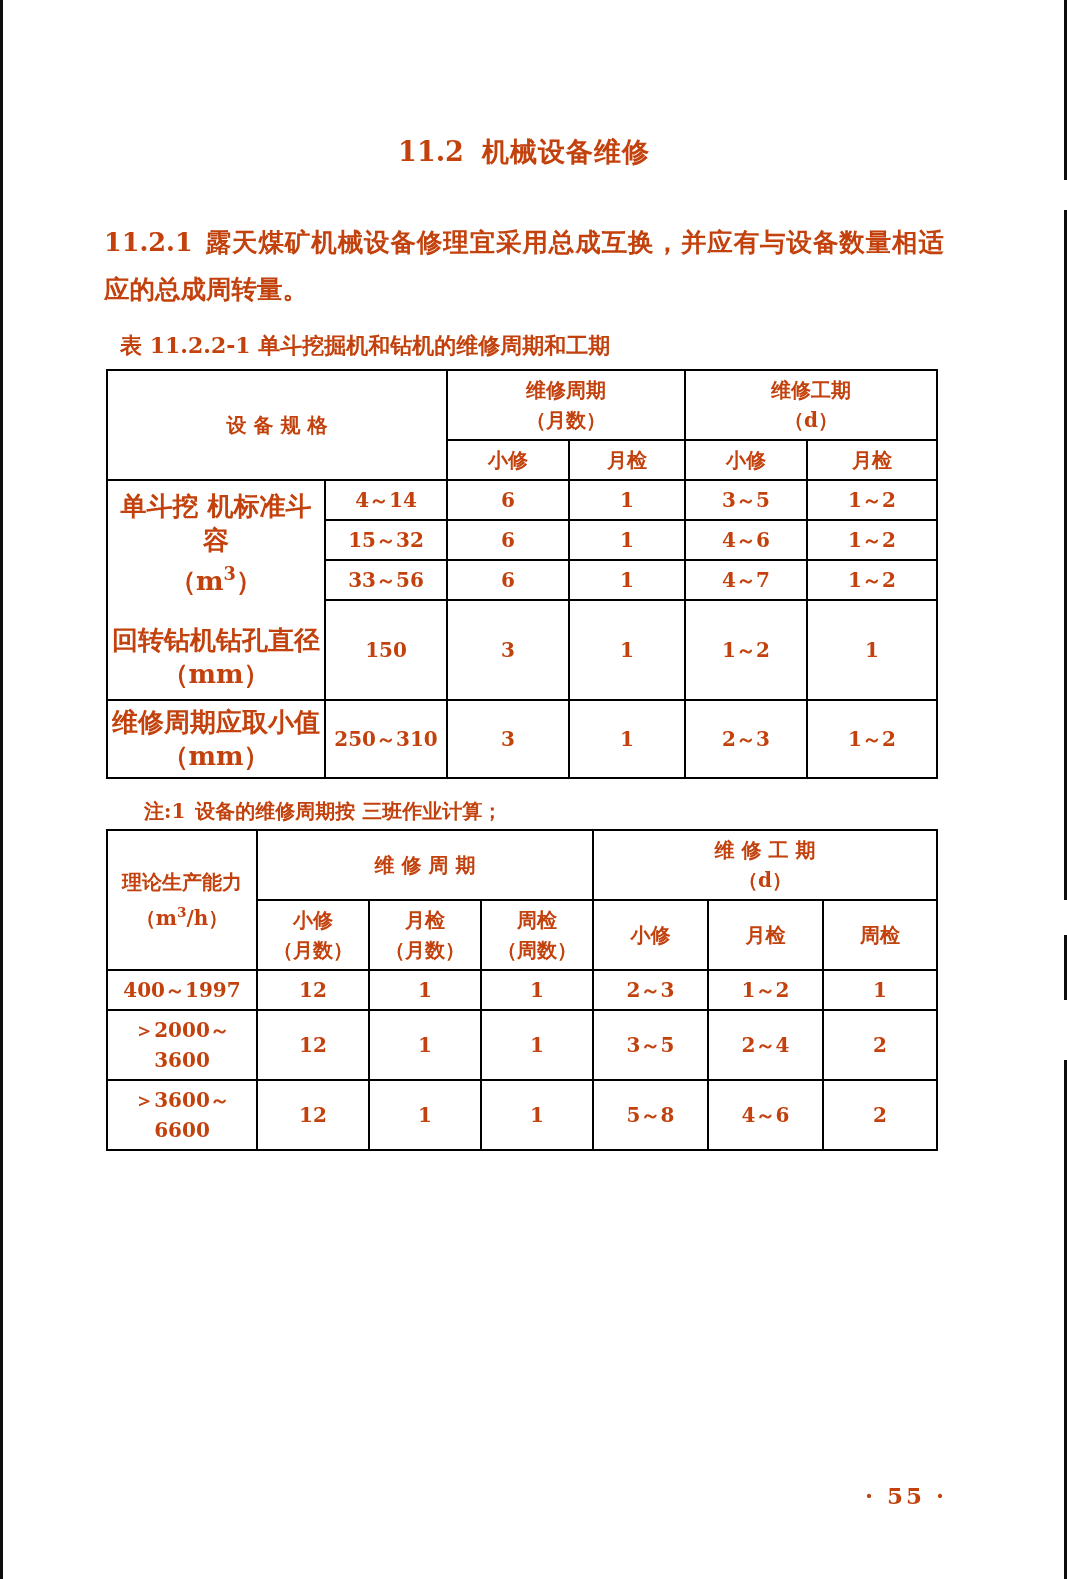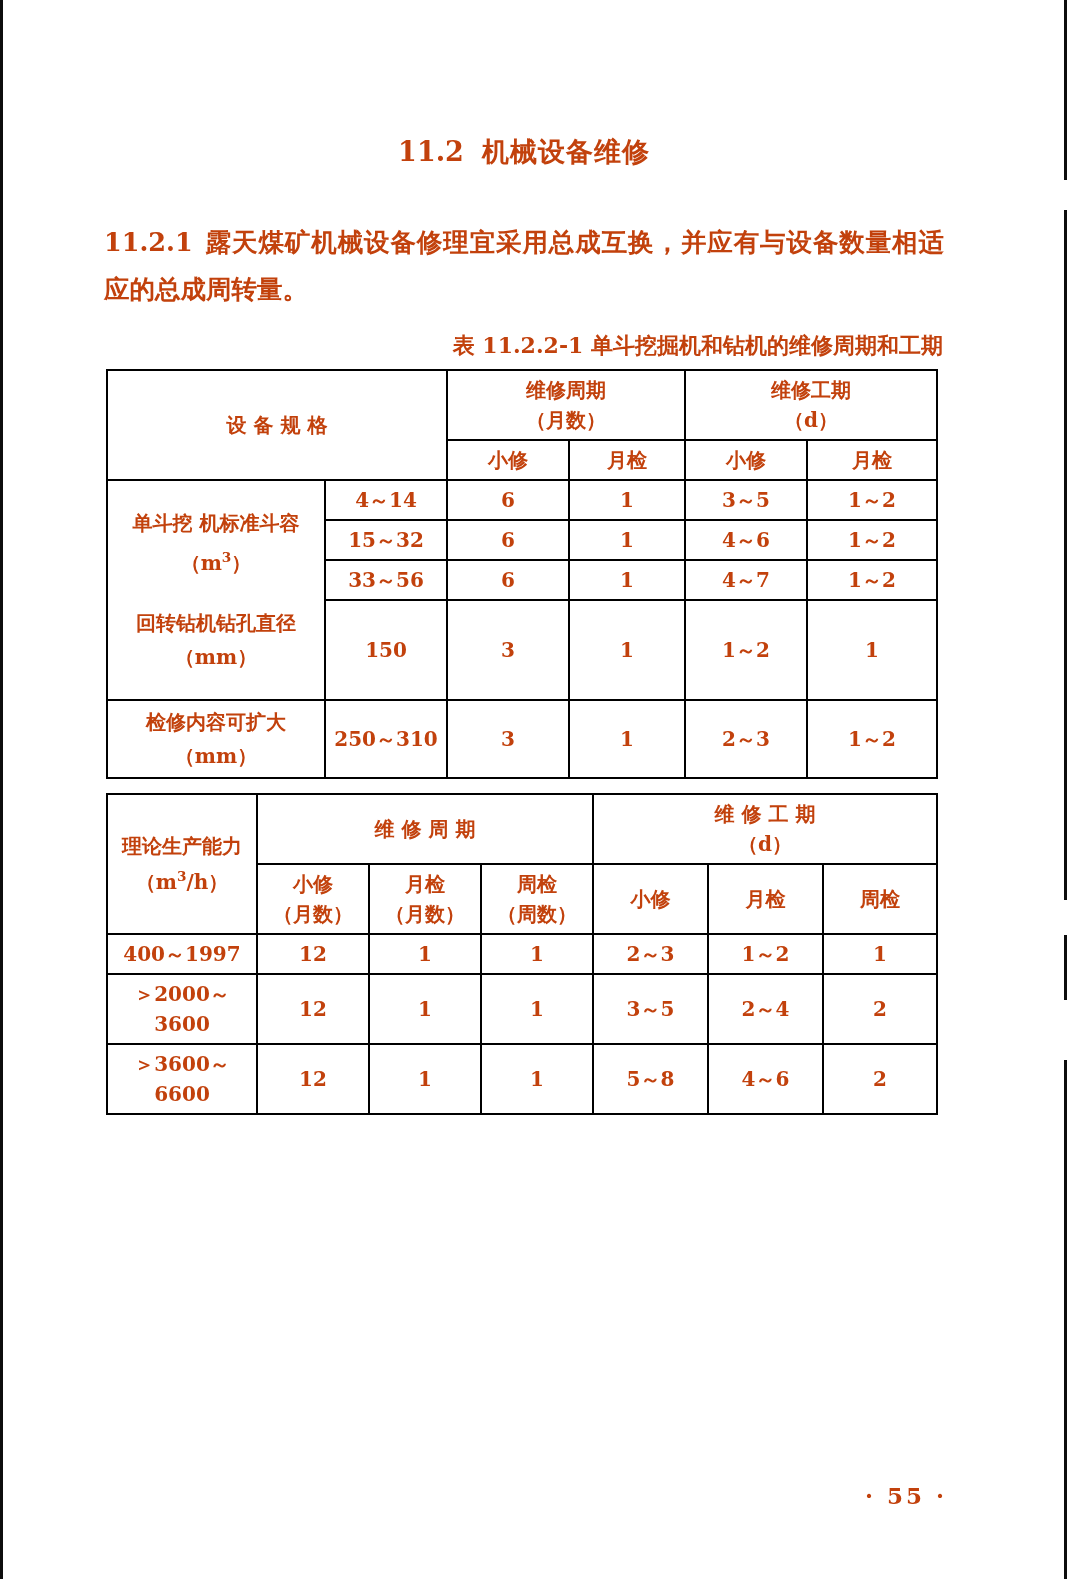--- a/index.html
+++ b/index.html
@@ -66,22 +66,22 @@
     font-family: "DejaVu Serif", "Liberation Serif", serif;
     font-weight: 600;
   }
   p.clause-1 { margin-top: 49px; }
   p.clause-2 { margin-top: 2px; }
   .clause-num { font-weight: bold; margin-right: 12px; }
 
   .table-caption {
     font-size: 22px;
     font-weight: bold;
-    text-align: right;
-    margin: 1px;
+    text-align: left;
+    margin: 16px;
     font-family: "DejaVu Serif", "Liberation Serif", serif;
   }
   .cap-1 { margin-top: 18px; margin-bottom: 8px; }
   .cap-2 { margin-top: 10px; margin-bottom: 8px; }
 
   table.doc-table {
     border-collapse: collapse;
     table-layout: fixed;
     font-family: "DejaVu Serif", "Liberation Serif", serif;
     font-weight: bold;
@@ -90,21 +90,21 @@
   table.doc-table td {
     border: 2px solid #000000;
     text-align: center;
     vertical-align: middle;
     padding: 4px 2px;
     line-height: 30px;
   }
   table.t1 { width: 830px; margin: 0 0 0 2px; }
   table.t2 { width: 830px; margin: 0 0 0 2px; }
 
-  table.doc-table .spec-label { font-size: 20px; line-height: 34px; }
+  table.doc-table .spec-label { font-size: 26px; line-height: 34px; }
   table.doc-table .unit { display: block; }
   sup { font-size: 0.68em; vertical-align: super; }
 
   .notes {
     margin-top: 14px;
     font-family: "DejaVu Serif", "Liberation Serif", serif;
     font-weight: bold;
     font-size: 20px;
     line-height: 36px;
   }
@@ -205,33 +205,36 @@
         <tr>
           <td style="height:90px">150</td>
           <td>3</td>
           <td>1</td>
           <td>1～2</td>
           <td>1</td>
         </tr>
 
         <tr>
           <td class="spec-label">
-            <span>检修内容可扩大</span>
+            <span>维修周期应取小值</span>
             <span class="unit">（mm）</span>
           </td>
           <td>250～310</td>
           <td>3</td>
           <td>1</td>
           <td>2～3</td>
           <td>1～2</td>
         </tr>
       </tbody>
     </table>
 
     <div class="notes">
+      <span class="note-line note-1">
+        <span class="note-lbl">注:1</span><span>设备的维修周期按 三班作业计算；</span>
+      </span>
     </div>
 
 
     <table class="doc-table t2">
       <colgroup>
         <col style="width:150px">
         <col style="width:112px">
         <col style="width:112px">
         <col style="width:112px">
         <col style="width:115px">

